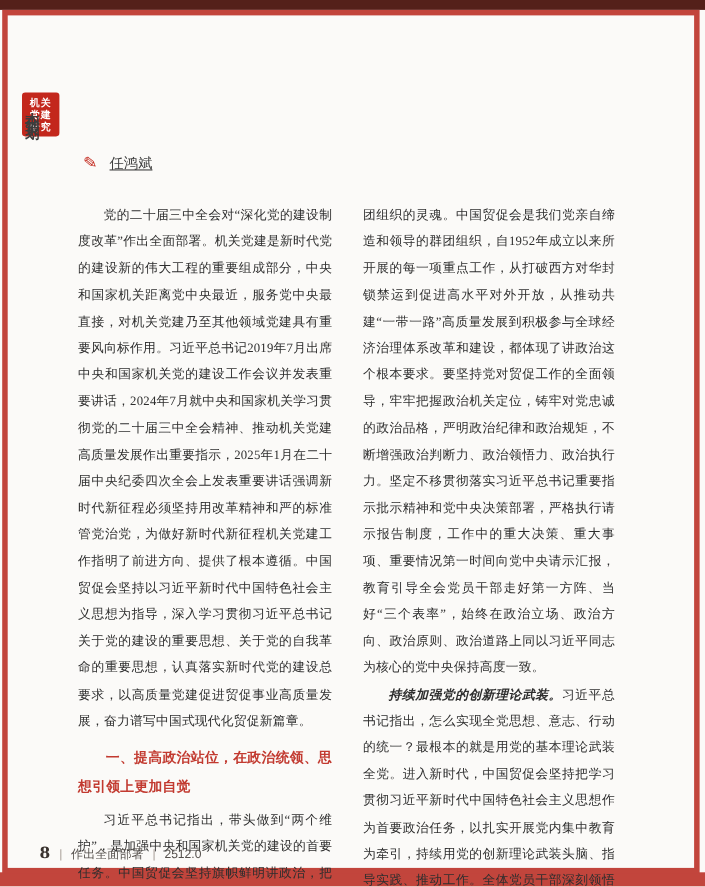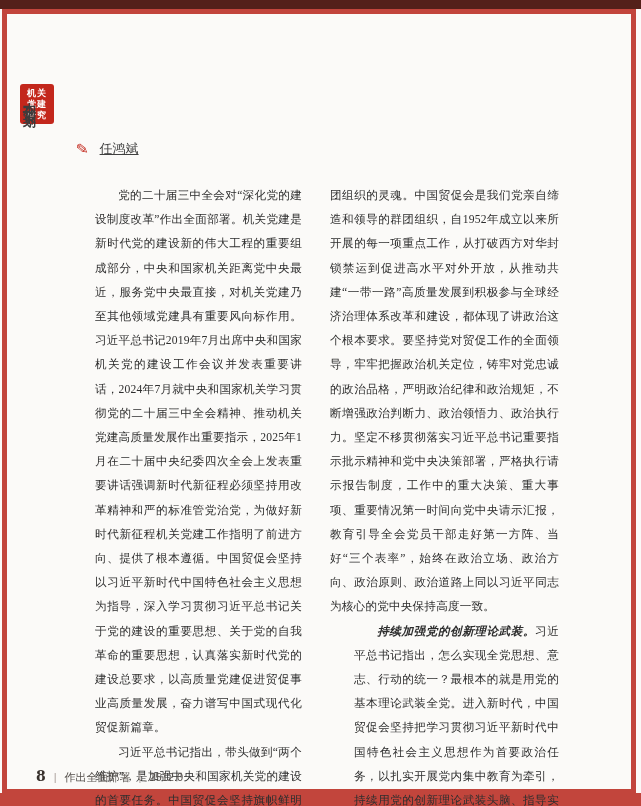--- a/index.html
+++ b/index.html
@@ -40,21 +40,21 @@
 
   
   .col {
     position:absolute; top:184px; width:231px;
     font-size:11.6px; line-height:24.2px; text-align:justify;
     color:#2e2e2e; letter-spacing:0.2px;
   }
   .col-left  { left:71px; }
   .col-right { left:330px; width:229px; }
   .para { margin:0; }
-  .indent { text-indent:2em;margin-left:24px; }
+  .indent { text-indent:2em; }
   .sec-heading {
     margin:8px 0 6px; color:#c23a30; font-weight:bold;
     font-family:"Liberation Sans",sans-serif;
     font-size:12.6px; line-height:26px; text-indent:2em; text-align:justify;
   }
   .lead { font-style:italic; font-weight:bold; }
 
   
   .footer {
     position:absolute; left:36px; top:768px;
@@ -81,20 +81,21 @@
 <div class="title">
 </div>
 
 <div class="author-row">
   <span class="pen-icon">✎</span>
   <span class="author-name">任鸿斌</span>
 </div>
 
 <div class="col col-left">
   <p class="para indent"><span>党的二十届三中全会对“深化党的建设制度改革”作出全面部署。机关党建是新时代党的建设新的伟大工程的重要组成部分，中央和国家机关距离党中央最近，服务党中央最直接，对机关党建乃至其他领域党建具有重要风向标作用。习近平总书记2019年7月出席中央和国家机关党的建设工作会议并发表重要讲话，2024年7月就中央和国家机关学习贯彻党的二十届三中全会精神、推动机关党建高质量发展作出重要指示，2025年1月在二十届中央纪委四次全会上发表重要讲话强调新时代新征程必须坚持用改革精神和严的标准管党治党，为做好新时代新征程机关党建工作指明了前进方向、提供了根本遵循。中国贸促会坚持以习近平新时代中国特色社会主义思想为指导，深入学习贯彻习近平总书记关于党的建设的重要思想、关于党的自我革命的重要思想，认真落实新时代党的建设总要求，以高质量党建促进贸促事业高质量发展，奋力谱写中国式现代化贸促新篇章。</span></p>
+  <p class="sec-heading">一、提高政治站位，在政治统领、思想引领上更加自觉</p>
   <p class="para indent"><span>习近平总书记指出，带头做到“两个维护”，是加强中央和国家机关党的建设的首要任务。中国贸促会坚持旗帜鲜明讲政治，把坚定拥护“两个确立”、坚决做到“两个维护”作为最高政治原则、根本政治责任落实到贸促工作全过程各环节。</span></p>
 
 </div>
 
 <div class="col col-right">
   <p class="para"><span>团组织的灵魂。中国贸促会是我们党亲自缔造和领导的群团组织，自1952年成立以来所开展的每一项重点工作，从打破西方对华封锁禁运到促进高水平对外开放，从推动共建“一带一路”高质量发展到积极参与全球经济治理体系改革和建设，都体现了讲政治这个根本要求。要坚持党对贸促工作的全面领导，牢牢把握政治机关定位，铸牢对党忠诚的政治品格，严明政治纪律和政治规矩，不断增强政治判断力、政治领悟力、政治执行力。坚定不移贯彻落实习近平总书记重要指示批示精神和党中央决策部署，严格执行请示报告制度，工作中的重大决策、重大事项、重要情况第一时间向党中央请示汇报，教育引导全会党员干部走好第一方阵、当好“三个表率”，始终在政治立场、政治方向、政治原则、政治道路上同以习近平同志为核心的党中央保持高度一致。</span></p>
   <p class="para indent"><span class="lead">持续加强党的创新理论武装。</span><span>习近平总书记指出，怎么实现全党思想、意志、行动的统一？最根本的就是用党的基本理论武装全党。进入新时代，中国贸促会坚持把学习贯彻习近平新时代中国特色社会主义思想作为首要政治任务，以扎实开展党内集中教育为牵引，持续用党的创新理论武装头脑、指导实践、推动工作。全体党员干部深刻领悟党的创新理论的思想伟力，信仰之基更加牢固，精神之钙更加充足。要坚持把学深悟透习近平新时代中国特色社会主义思想作为终身必修课，准确把握党中央对中国贸促会改革发展的目标定位和部署要求，确保思想统一、方向一致。严格执行</span></p>
 </div>
 
 <div class="footer">

